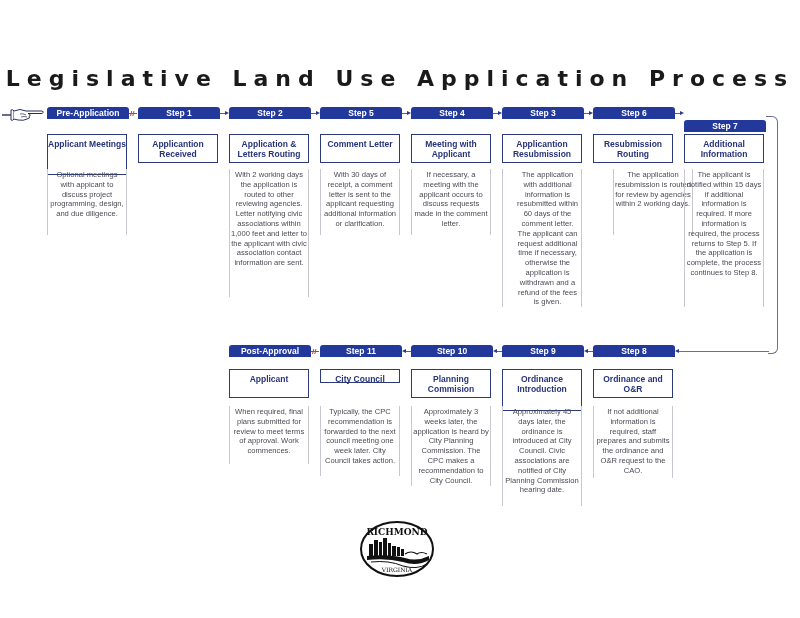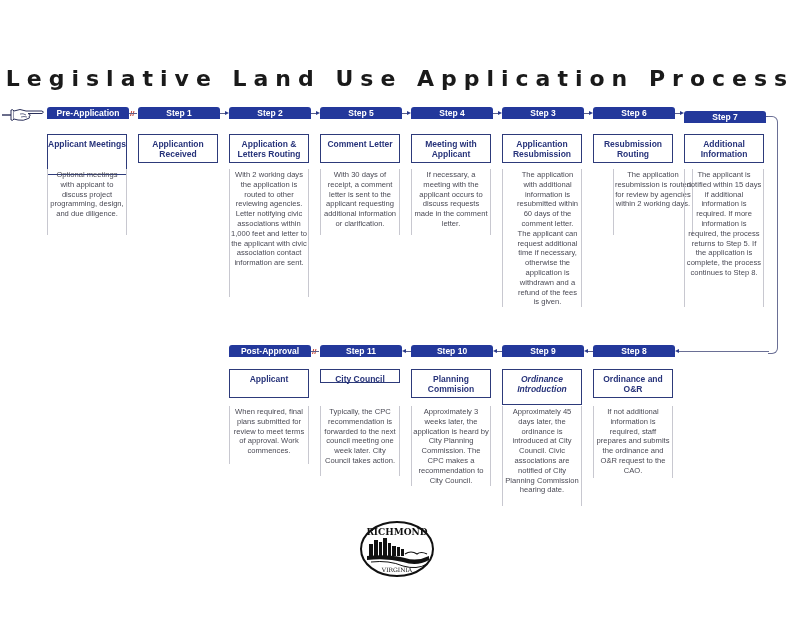--- a/index.html
+++ b/index.html
@@ -60,21 +60,21 @@
     <div class="hdr" style="top:0">Step 3</div>
     <div class="box" style="top:27px;height:29px;">Applicantion Resubmission</div>
     <div class="desc" style="top:62px;height:138px;padding-top:1px;padding-left:12px;">The application with additional information is resubmitted within 60 days of the comment letter. The applicant can request additional time if necessary, otherwise the application is withdrawn and a refund of the fees is given.</div>
   </div>
   <div class="col" style="left:593px;top:107px;">
     <div class="hdr" style="top:0">Step 6</div>
     <div class="box" style="top:27px;height:29px;">Resubmission Routing</div>
     <div class="desc" style="top:62px;height:66px;padding-top:1px;margin-left:20px;">The application resubmission is routed for review by agencies within 2 working days.</div>
   </div>
   <div class="col" style="left:684px;top:107px;">
-    <div class="hdr" style="top:4px">Step 7</div>
+    <div class="hdr" style="top:13px">Step 7</div>
     <div class="box" style="top:27px;height:29px;">Additional Information</div>
     <div class="desc" style="top:62px;height:138px;padding-top:1px;">The applicant is notified within 15 days if additional information is required. If more information is required, the process returns to Step 5. If the application is complete, the process continues to Step 8.</div>
   </div>
 </div>
 
 <div class="break" style="left:130px;top:110px;">//</div>
 <div class="conn" style="left:129px;top:113px;width:8px;"></div>
 <div class="conn" style="left:220px;top:113px;width:5px;"></div>
 <div class="arrowhead ah-right" style="left:225px;top:111px;"></div>
 <div class="conn" style="left:311px;top:113px;width:5px;"></div>
@@ -104,21 +104,21 @@
     <div class="box" style="top:24px;height:14px;">City Council</div>
     <div class="desc" style="top:61px;height:70px;padding-top:1px;">Typically, the CPC recommendation is forwarded to the next council meeting one week later. City Council takes action.</div>
   </div>
   <div class="col" style="left:411px;top:345px;">
     <div class="hdr" style="top:0">Step 10</div>
     <div class="box" style="top:24px;height:29px;">Planning Commision</div>
     <div class="desc" style="top:61px;height:80px;padding-top:1px;">Approximately 3 weeks later, the application is heard by City Planning Commission. The CPC makes a recommendation to City Council.</div>
   </div>
   <div class="col" style="left:502px;top:345px;">
     <div class="hdr" style="top:0">Step 9</div>
-    <div class="box" style="top:24px;height:36px;font-style:italic;">Ordinance Introduction</div>
+    <div class="box" style="top:24px;height:42px;">Ordinance Introduction</div>
     <div class="desc" style="top:61px;height:100px;padding-top:1px;">Approximately 45 days later, the ordinance is introduced at City Council. Civic associations are notified of City Planning Commission hearing date.</div>
   </div>
   <div class="col" style="left:593px;top:345px;">
     <div class="hdr" style="top:0">Step 8</div>
     <div class="box" style="top:24px;height:29px;">Ordinance and O&amp;R</div>
     <div class="desc" style="top:61px;height:72px;padding-top:1px;">If not additional information is required, staff prepares and submits the ordinance and O&amp;R request to the CAO.</div>
   </div>
 </div>
 
 <div class="break" style="left:312px;top:348px;">//</div>

